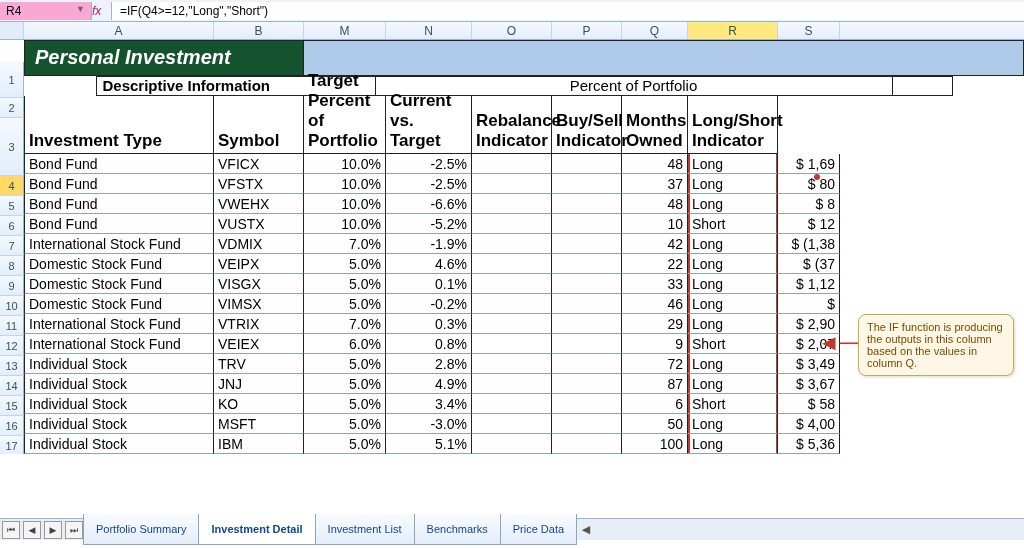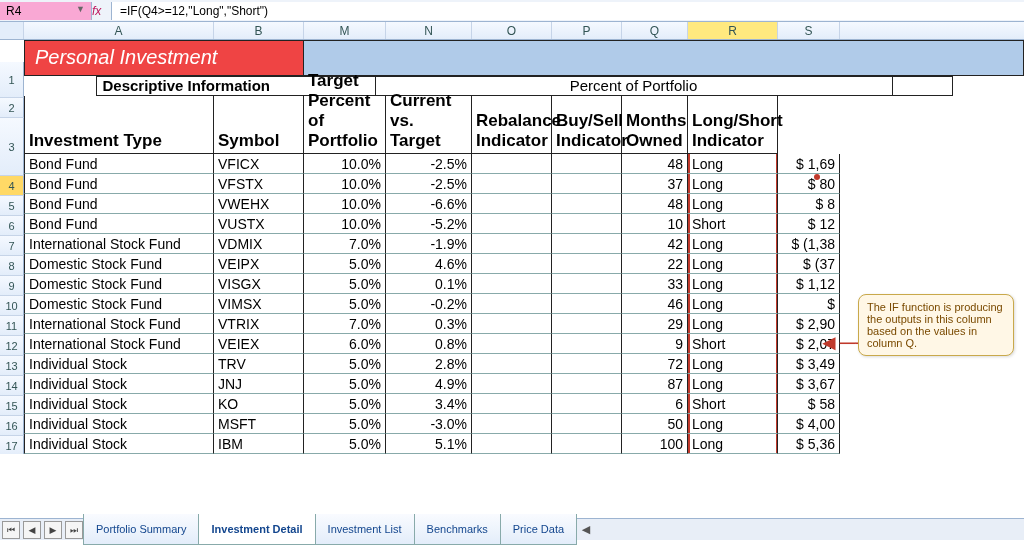--- a/index.html
+++ b/index.html
@@ -20,21 +20,21 @@
 
 .row-headers { position: absolute; left: 0; top: 40px; width: 24px; }
 .rh { height: 20px; background: linear-gradient(#f5f9ff,#e3edfa); border-right: 1px solid #9db4d1; border-bottom: 1px solid #c6d4e8; text-align: center; font-size: 11px; color: #355; line-height: 20px; }
 .rh.h36 { height: 36px; line-height: 36px; }
 .rh.h58 { height: 58px; line-height: 58px; }
 .rh.sel { background: #ffd966; }
 
 .grid { margin-left: 24px; }
 
 .title-row { height: 36px; display: flex; }
-.title-cell { width: 280px; background: #ef4444; border: 1px solid #222; font-size: 20px; font-style: italic; font-weight: normal; color: #fff; padding: 5px 10px; }
+.title-cell { width: 280px; background: #14532d; border: 1px solid #222; font-size: 20px; font-style: italic; font-weight: bold; color: #fff; padding: 5px 10px; }
 .title-rest { flex: 1; background: #b0cbe9; border: 1px solid #222; border-left: none; }
 
 .hdr-row { height: 20px; display: flex; justify-content: center; }
 .hdr-a { width: 280px; border: 1px solid #222; font-weight: bold; font-size: 15px; padding: 0 6px; }
 .hdr-b { width: 517px; border: 1px solid #222; border-left: none; text-align: center; font-size: 15px; padding: 0; }
 .hdr-c { width: 60px; border: 1px solid #222; border-left: none; }
 
 .col-hdr-row { height: 58px; display: flex; }
 .col-hdr-row .c { border: 1px solid #222; border-top: none; font-weight: bold; font-size: 17px; padding: 2px 4px; display: flex; align-items: flex-end; }
 .col-hdr-row .c + .c { border-left: none; }
@@ -49,21 +49,21 @@
 
 .total-row { height: 32px; display: flex; }
 .total-row .c { border: 1px solid #222; border-top: 2px solid #222; font-weight: bold; font-style: italic; font-size: 15px; padding: 4px; }
 .total-row .c + .c { border-left: none; }
 .total-row .c.num { text-align: right; font-style: normal; font-weight: normal; }
 
 .w-A { width: 190px; } .w-B { width: 90px; } .w-M { width: 82px; } .w-N { width: 86px; }
 .w-O { width: 80px; } .w-P { width: 70px; } .w-Q { width: 66px; } .w-R { width: 90px; }
 .w-S { width: 62px; }
 
-.callout { position: absolute; top: 272px; left: 858px; width: 156px; background: #fff7e6; border: 1px solid #c9a94b; border-radius: 8px; padding: 6px 8px; font-size: 11px; color: #7a4a00; box-shadow: 1px 1px 3px rgba(0,0,0,.15); }
+.callout { position: absolute; top: 292px; left: 858px; width: 156px; background: #fff7e6; border: 1px solid #c9a94b; border-radius: 8px; padding: 6px 8px; font-size: 11px; color: #7a4a00; box-shadow: 1px 1px 3px rgba(0,0,0,.15); }
 .callout-arrow { position: absolute; top: 308px; left: 818px; color: #c0392b; font-size: 22px; font-weight: bold; }
 .red-dot { position:absolute; width:6px; height:6px; border-radius:50%; background:#c0392b; }
 
 .sheet-tabs { position: absolute; bottom: 8px; left: 0; right: 0; height: 22px; display: flex; align-items: center; background: #e8eef7; border-top: 1px solid #9db4d1; font-size: 11px; }
 .nav-btn { width: 18px; height: 18px; border: 1px solid #999; margin: 0 1px 0 2px; text-align: center; line-height: 16px; background: #f5f5f5; font-size: 9px; color: #444; }
 .tab { padding: 9px 12px; background: linear-gradient(#f9fbff,#e3edfa); border: 1px solid #8aa; border-top: none; color: #13468e; margin-left: -1px; position: relative; }
 .tab.active { background: #fff; font-weight: bold; z-index: 2; }
 .tab-scroll { width: 18px; text-align: center; color: #555; }
 </style>
 </head>

